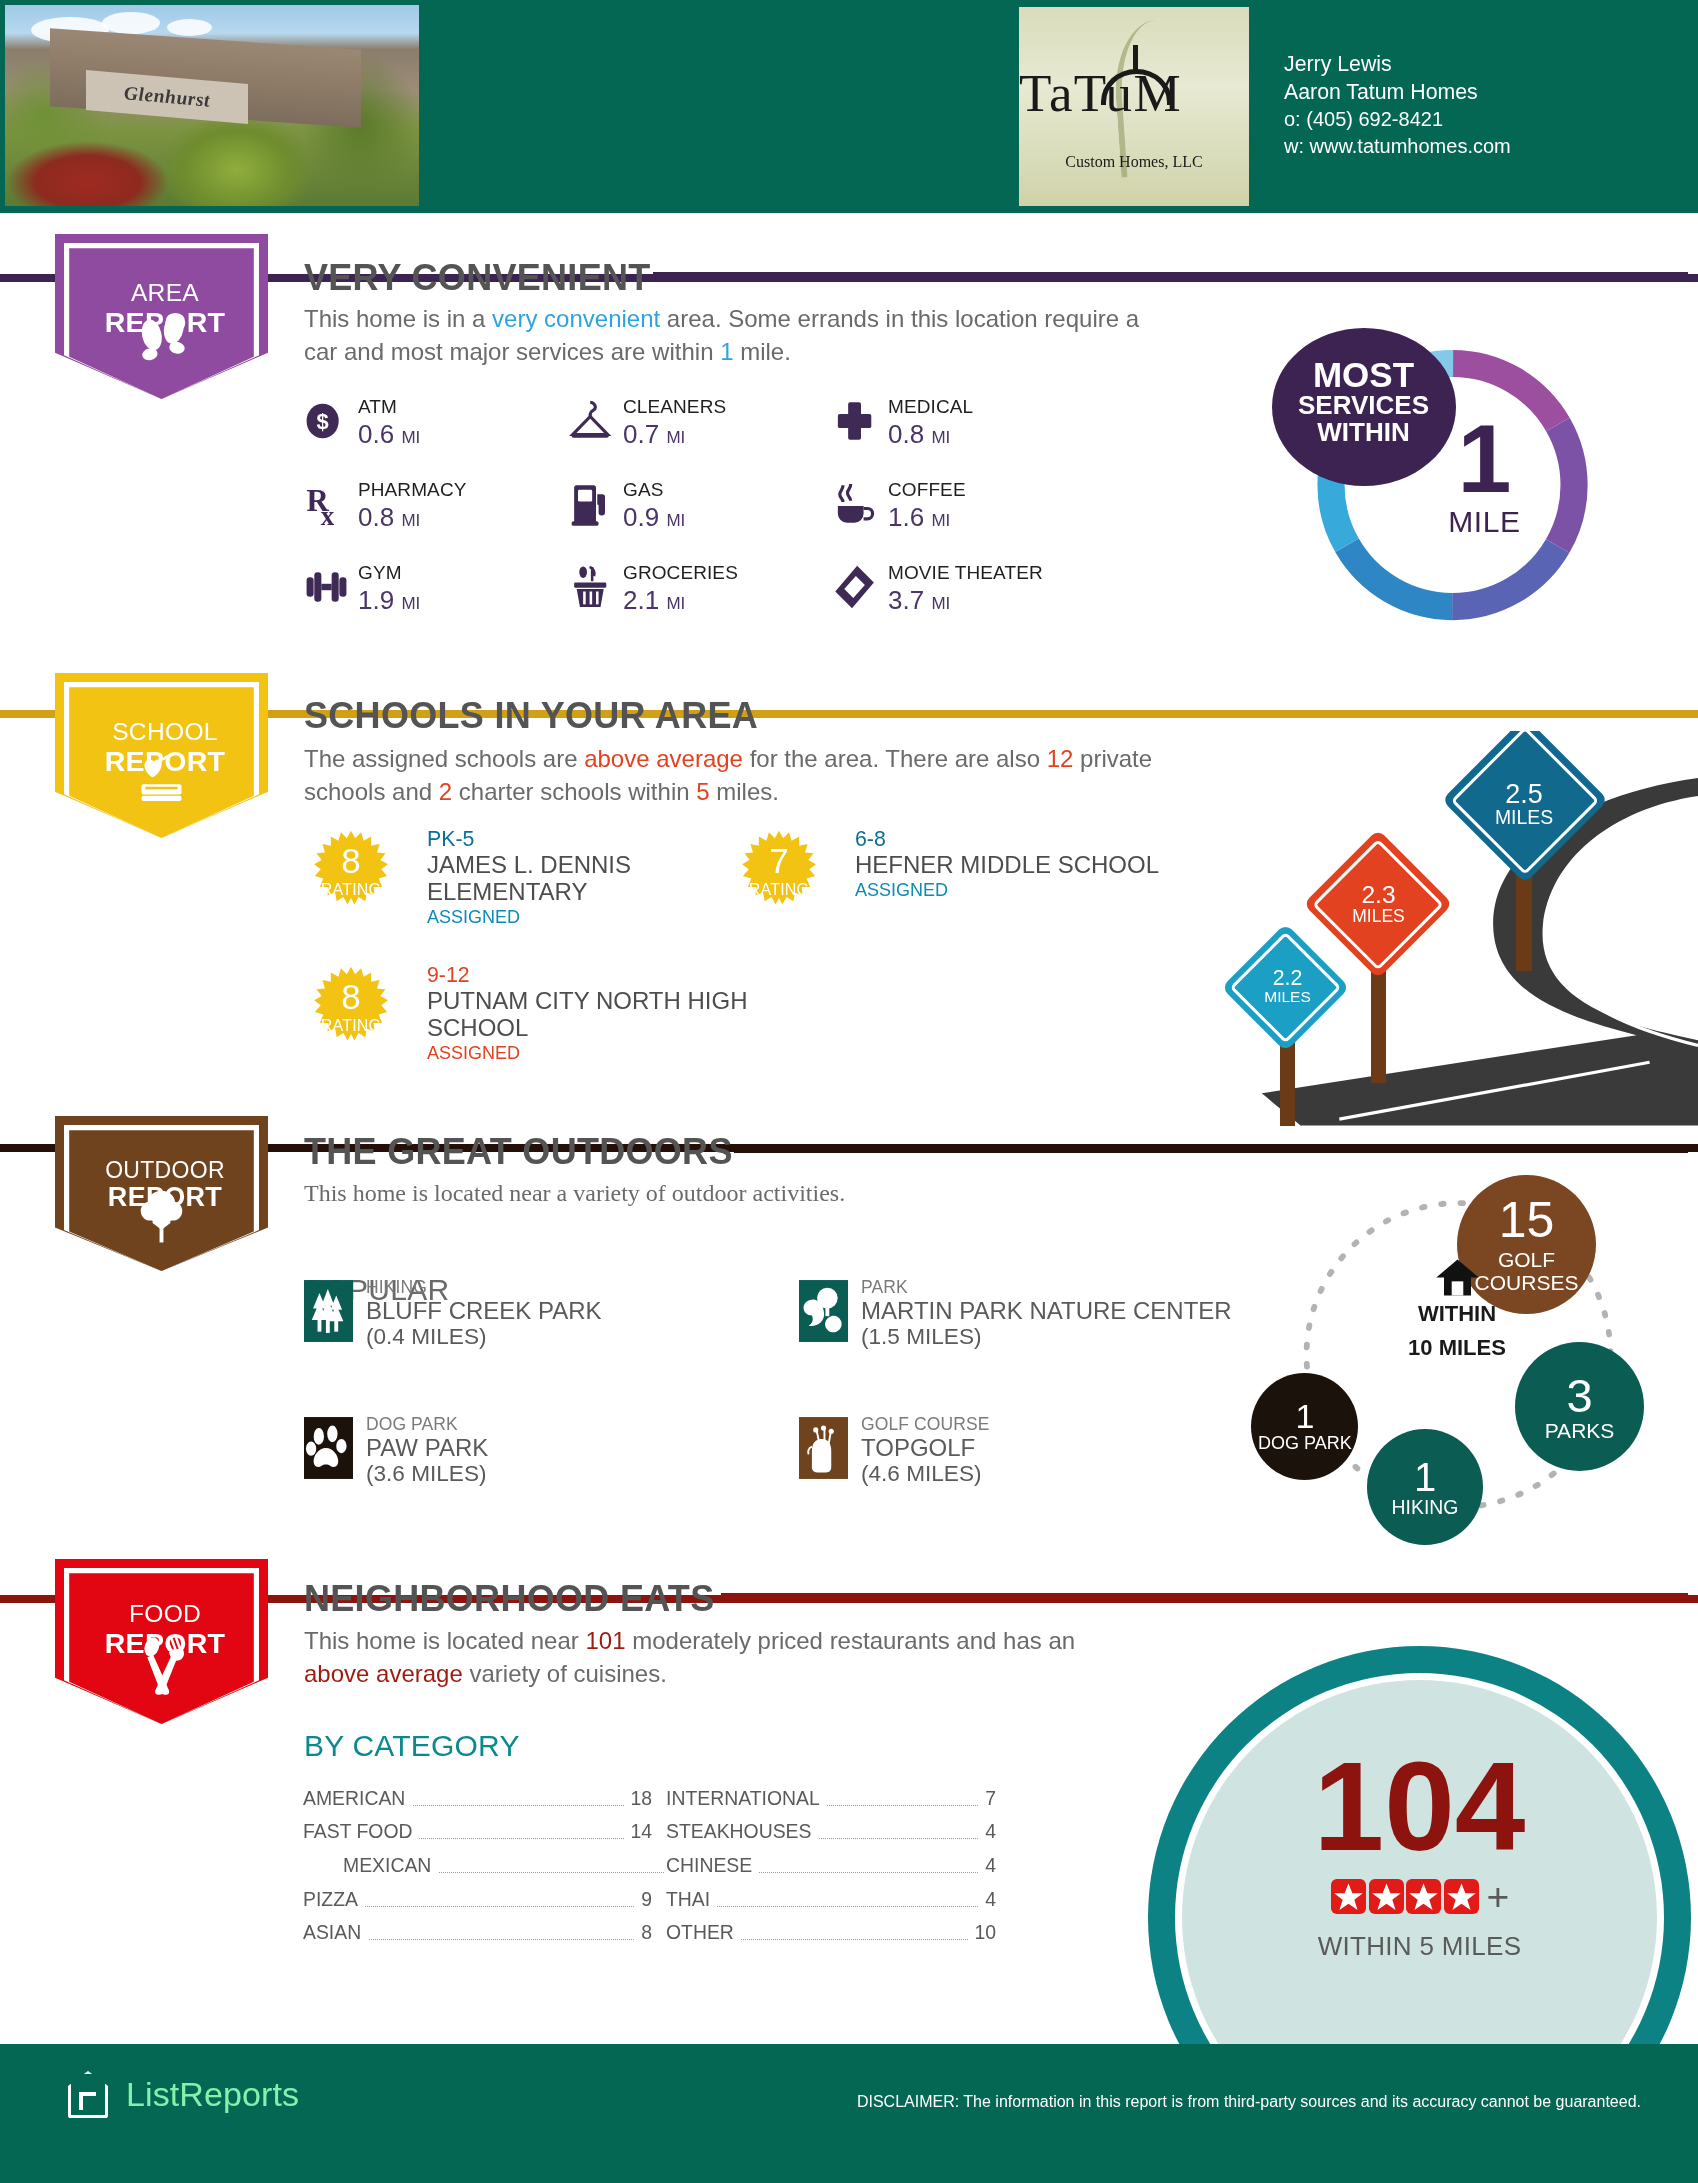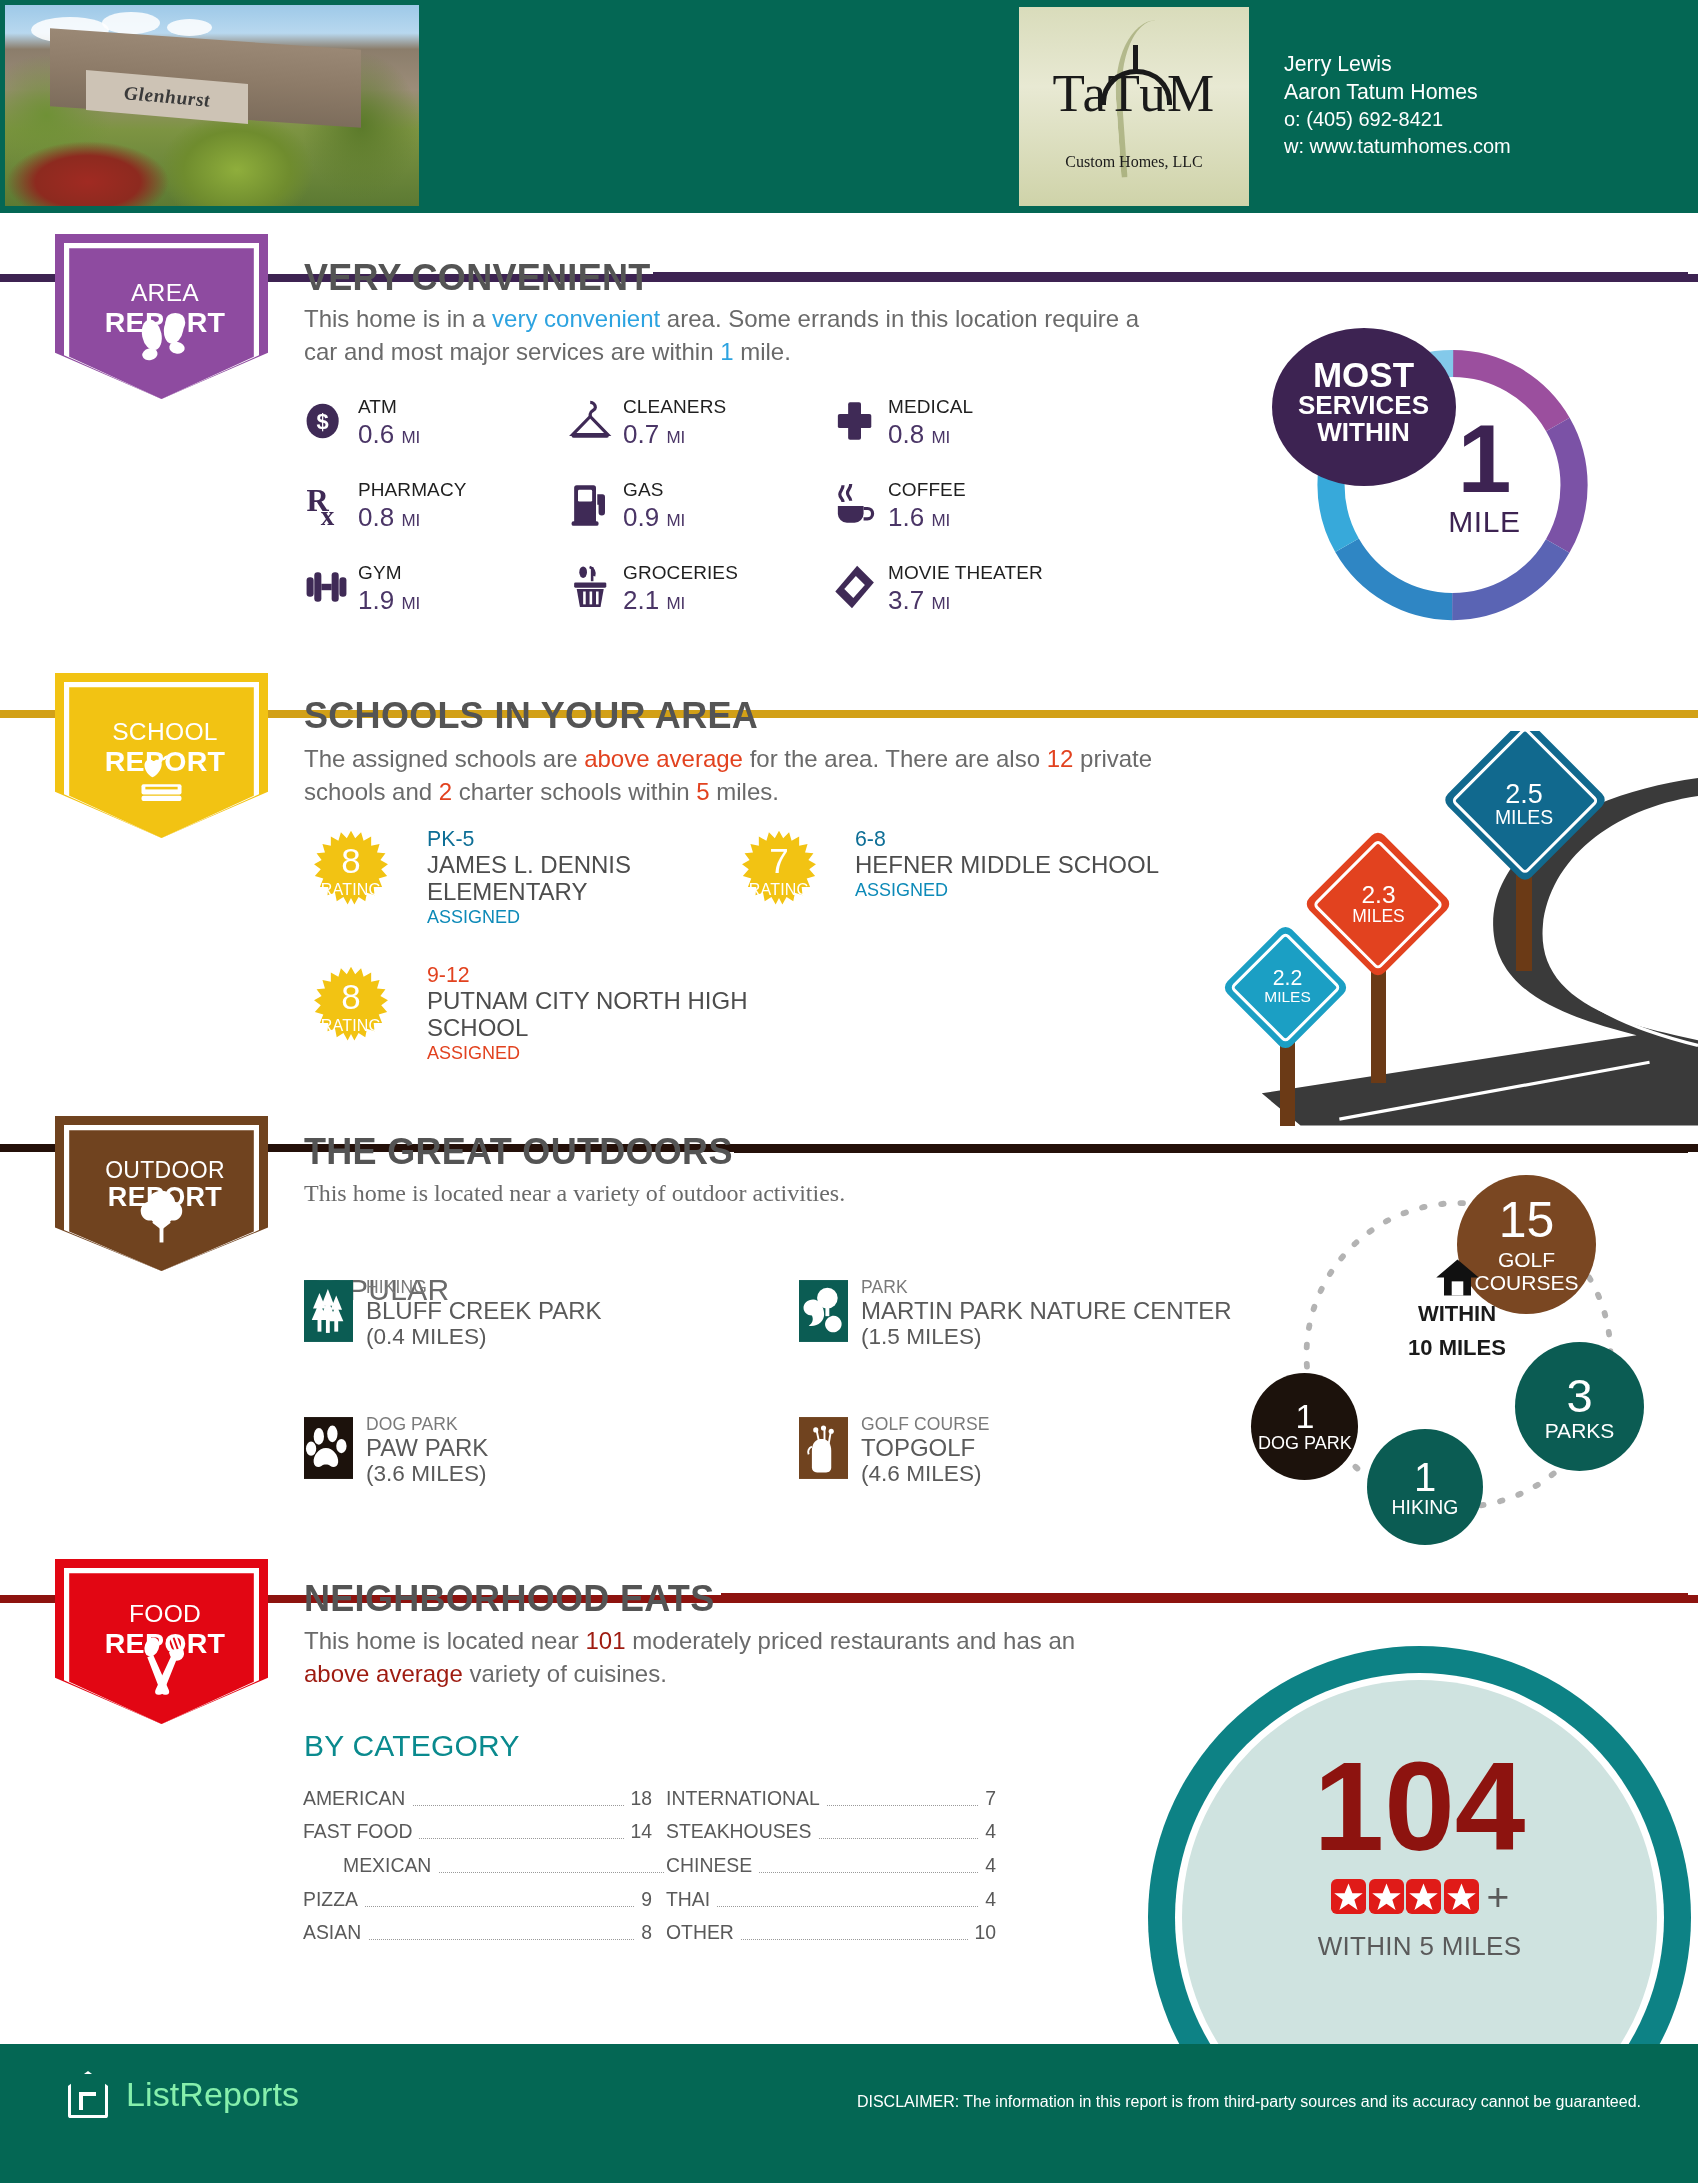--- a/index.html
+++ b/index.html
@@ -35,21 +35,21 @@
     letter-spacing:0.6px;
   }
   .hero-cloud { position:absolute; background:#ffffff; border-radius:50%; opacity:.85; }
 
   .logo-box {
     position:absolute; left:1019px; top:6.5px; width:230px; height:199px;
     background:linear-gradient(to bottom, #d9dcbb 0%, #e8e9d3 40%, #cfd3a9 100%);
     overflow:hidden;
   }
   .logo-tatum {
-    position:absolute; left:0; right:0; top:56px; text-align:center;
+    position:absolute; left:0; right:0; top:56px; text-align:left;
     font-family:"Liberation Serif", serif; font-size:53px; letter-spacing:1.3px;
     color:#1a1a1a;
   }
   .logo-sub {
     position:absolute; left:0; right:0; top:146px; text-align:center;
     font-family:"Liberation Serif", serif; font-size:16px; color:#1a1a1a;
   }
   .logo-swirl {
     position:absolute; left:97px; top:14.2px; width:58px; height:155px;
     border-left:6.5px solid rgba(140,150,90,.55);

